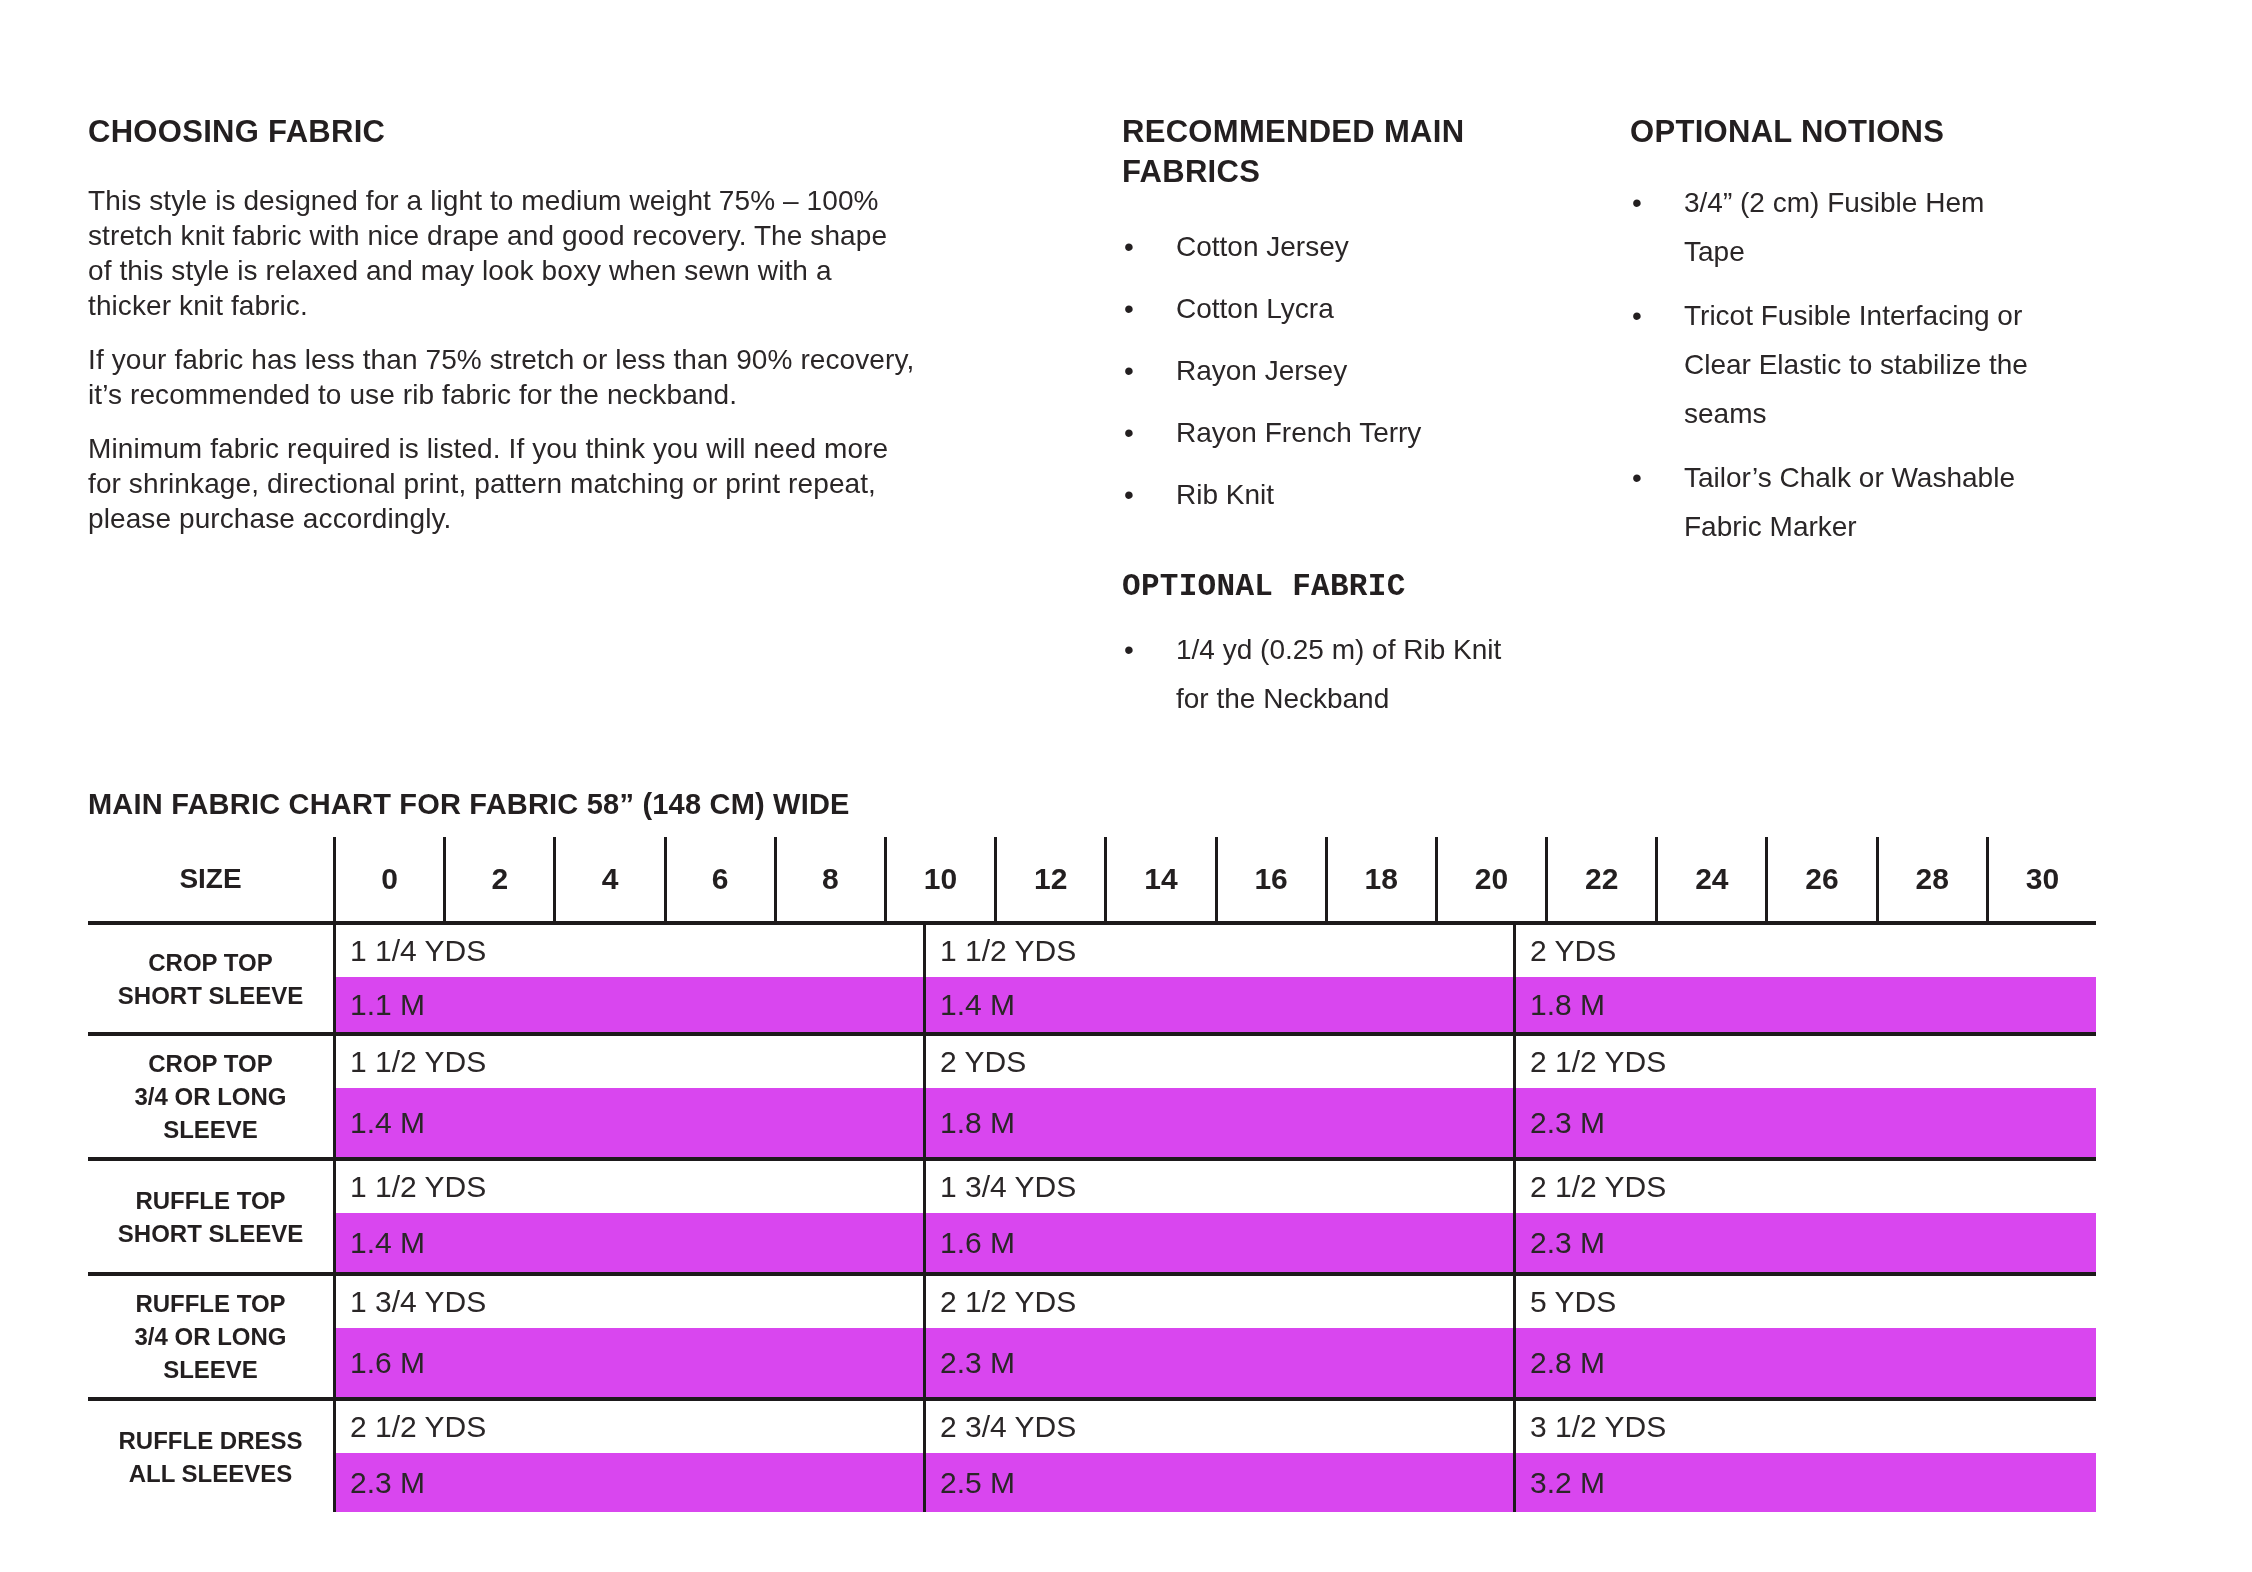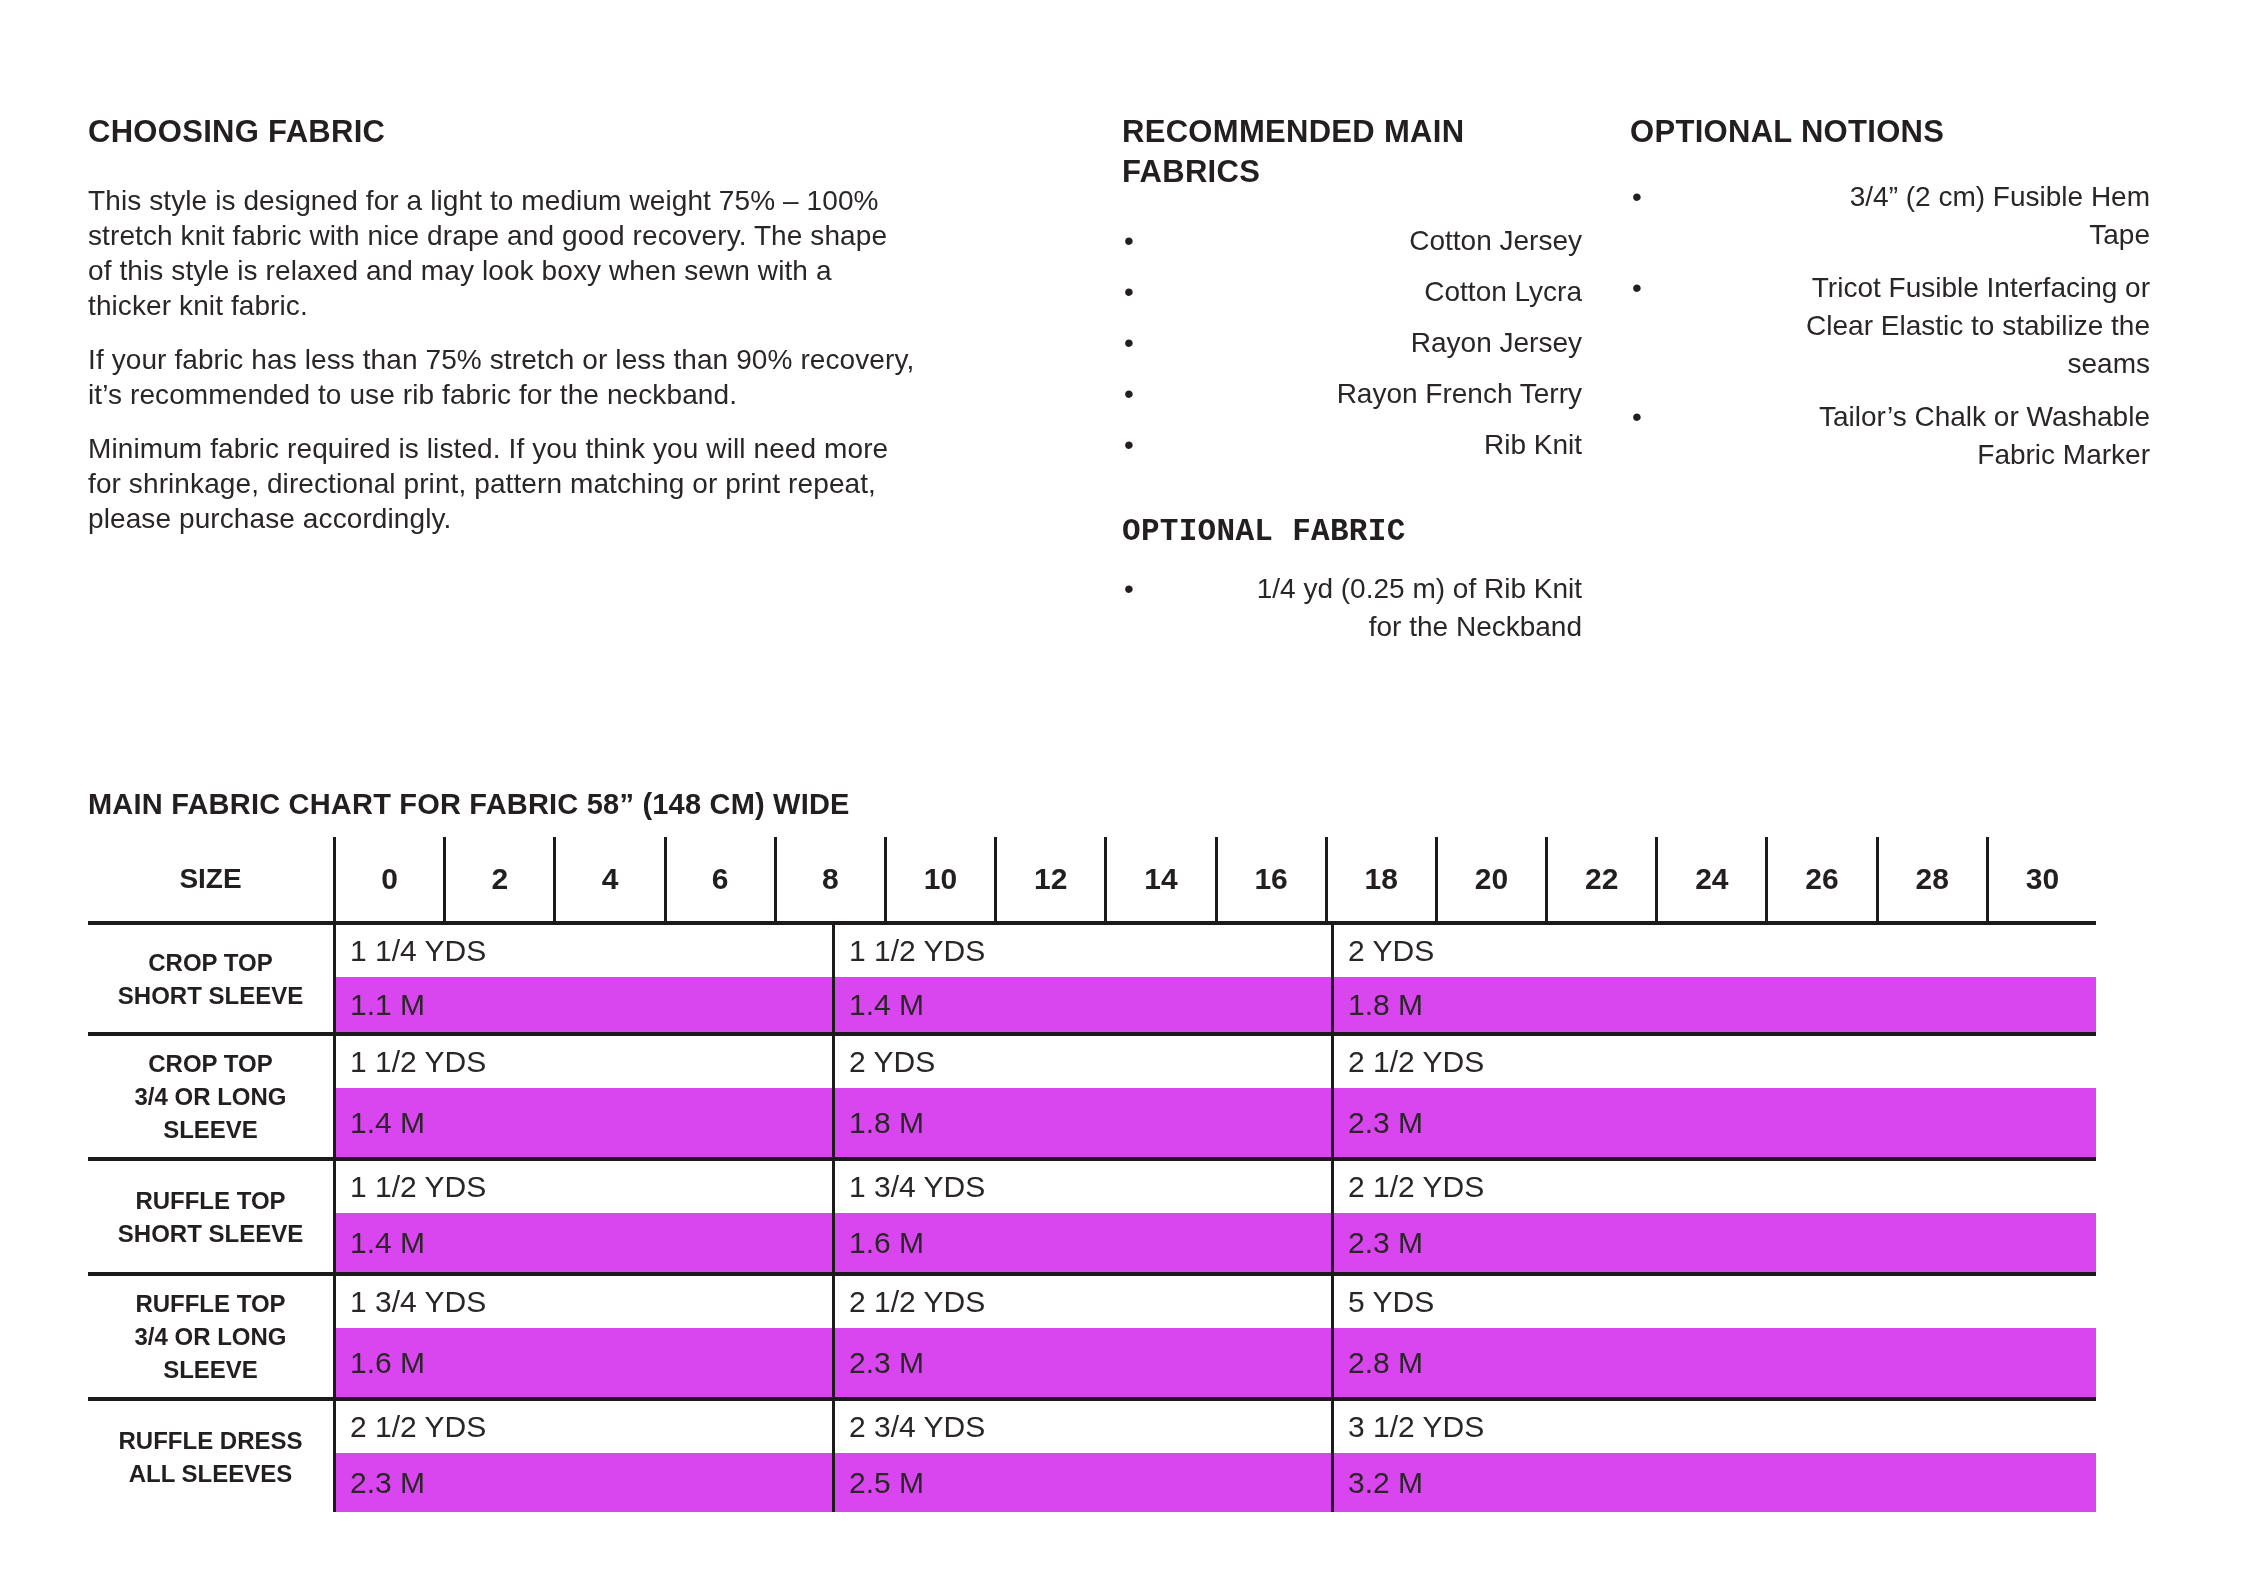--- a/index.html
+++ b/index.html
@@ -27,22 +27,22 @@
   .col-left  { left:88px;   top:112px; width:990px; }
   .col-left .sec-title { margin-bottom:31px; }
 
   .col-mid   { left:1122px; top:112px; width:460px; }
   .col-right { left:1630px; top:112px; width:520px; }
 
   .bullet-list { margin-top:30px; }
   .col-right .bullet-list { margin-top:26px; }
   .bullet-item {
     position:relative; padding-left:54px;
-    font-size:28px; line-height:38px;
-    white-space:pre-line; margin-bottom:13px;text-align:right;
+    font-size:28px; line-height:49px;
+    white-space:pre-line; margin-bottom:13px;
   }
   .col-right .bullet-item { margin-bottom:15px; }
   .bullet-item::before {
     content:"\2022";
     position:absolute; left:2px; top:0;
     font-size:28px; color:#231f20;
   }
   .subhead-gap { margin-top:48px;font-family:Liberation Mono, monospace; }
   .single-item-list { margin-top:18px; }
 
@@ -68,21 +68,21 @@
   }
   .row { display:flex; border-bottom:4px solid #1d1a1b; }
   .row.last { border-bottom:none; }
   .h107 { height:107px; } .h111 { height:111px; } .h121 { height:121px; }
   .row-label {
     width:245px; border-right:3px solid #1d1a1b;
     display:flex; align-items:center; justify-content:center;
     text-align:center; font-weight:700; font-size:24px; line-height:33px;
     color:#231f20; white-space:pre-line;
   }
-  .grp { width:496px; display:flex; flex-direction:column; background:#ffffff; }
+  .grp { width:587px; display:flex; flex-direction:column; background:#ffffff; }
   .grp.g2, .grp.g3 { border-left:3px solid #1d1a1b; }
   .grp.g3 { width:auto; flex:1; }
   .band-yds {
     height:52px; display:flex; align-items:center;
     padding-left:14px; font-size:30px; color:#2a2627;
   }
   .band-m {
     flex:1; background:#d946ef; display:flex; align-items:center;
     padding-left:14px; font-size:30px; color:#2a2627;
   }

